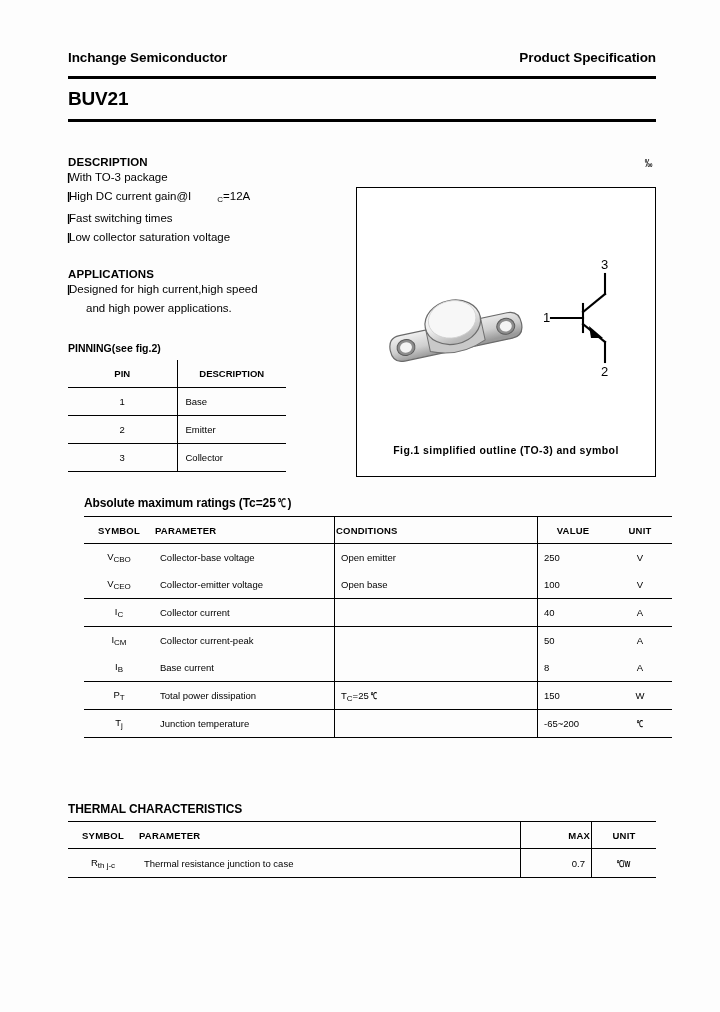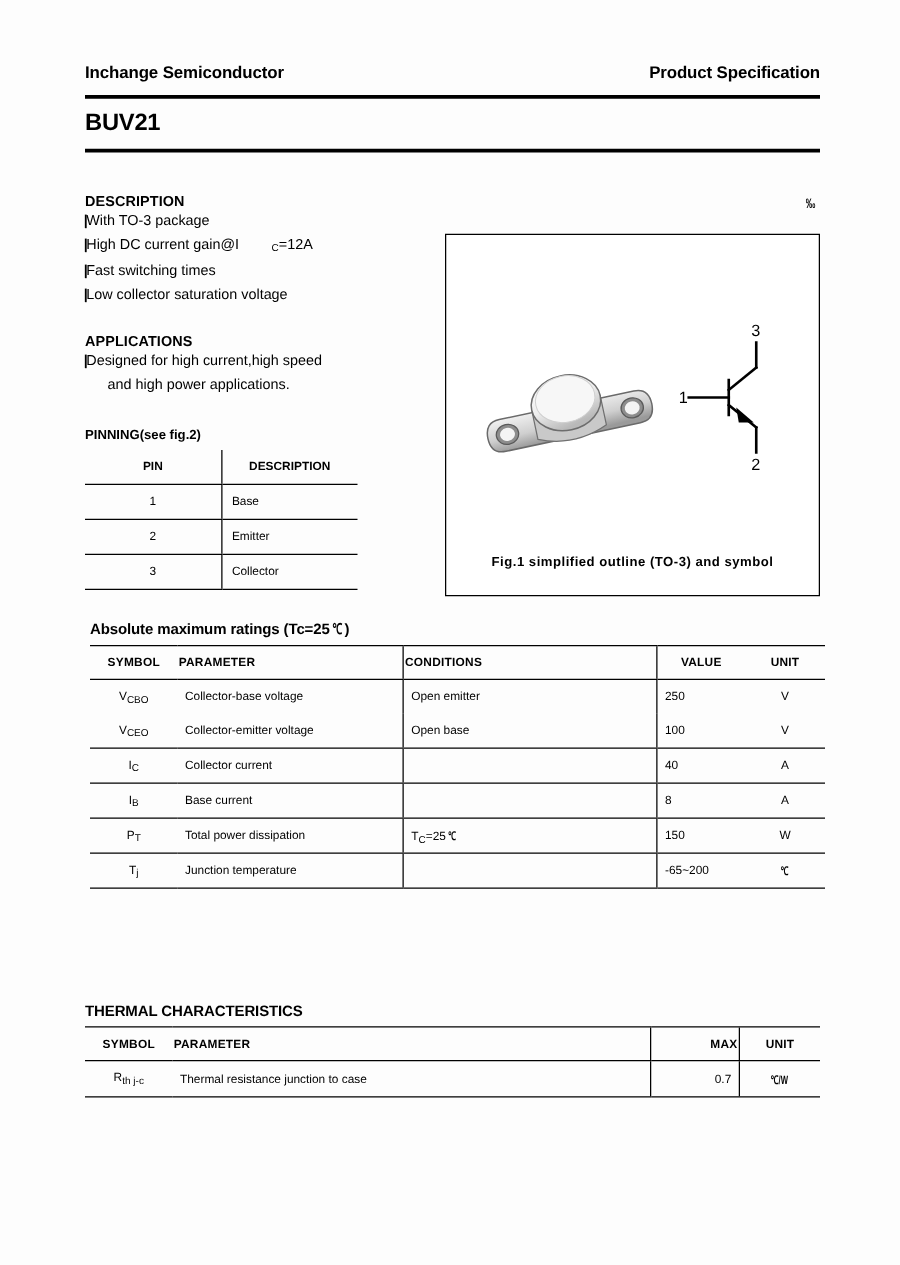--- a/index.html
+++ b/index.html
@@ -158,21 +158,21 @@
   }
   .pkg { position: absolute; left: 22px; top: 74px; }
   .sym { position: absolute; left: 186px; top: 70px; }
 
   
   .tbl-title {
     font-size: 12px;
     font-weight: bold;
     letter-spacing: -0.1px;
   }
-  #amr-block { position: absolute; top: 494px; left: 4px; width: 588px; }
+  #amr-block { position: absolute; top: 494px; left: 16px; width: 588px; }
   #thermal-block { position: absolute; top: 802px; left: 0; width: 588px; }
 
   table.spec {
     border-collapse: collapse;
     width: 588px;
     table-layout: fixed;
     margin-top: 5px;
   }
   table.spec th {
     font-size: 9.5px;
@@ -359,20 +359,27 @@
             <td class="c-unit">V</td>
           </tr>
           <tr>
             <td class="c-sym"><span>I</span><span class="sub">C</span></td>
             <td class="c-par">Collector current</td>
             <td class="c-cond"></td>
             <td class="c-val">40</td>
             <td class="c-unit">A</td>
           </tr>
           <tr>
+            <td class="c-sym nb"><span>I</span><span class="sub">CM</span></td>
+            <td class="c-par nb">Collector current-peak</td>
+            <td class="c-cond nb"></td>
+            <td class="c-val nb">50</td>
+            <td class="c-unit nb">A</td>
+          </tr>
+          <tr>
             <td class="c-sym"><span>I</span><span class="sub">B</span></td>
             <td class="c-par">Base current</td>
             <td class="c-cond"></td>
             <td class="c-val">8</td>
             <td class="c-unit">A</td>
           </tr>
           <tr>
             <td class="c-sym"><span>P</span><span class="sub">T</span></td>
             <td class="c-par">Total power dissipation</td>
             <td class="c-cond">T<span class="sub">C</span>=25<span class="degc">℃</span></td>

